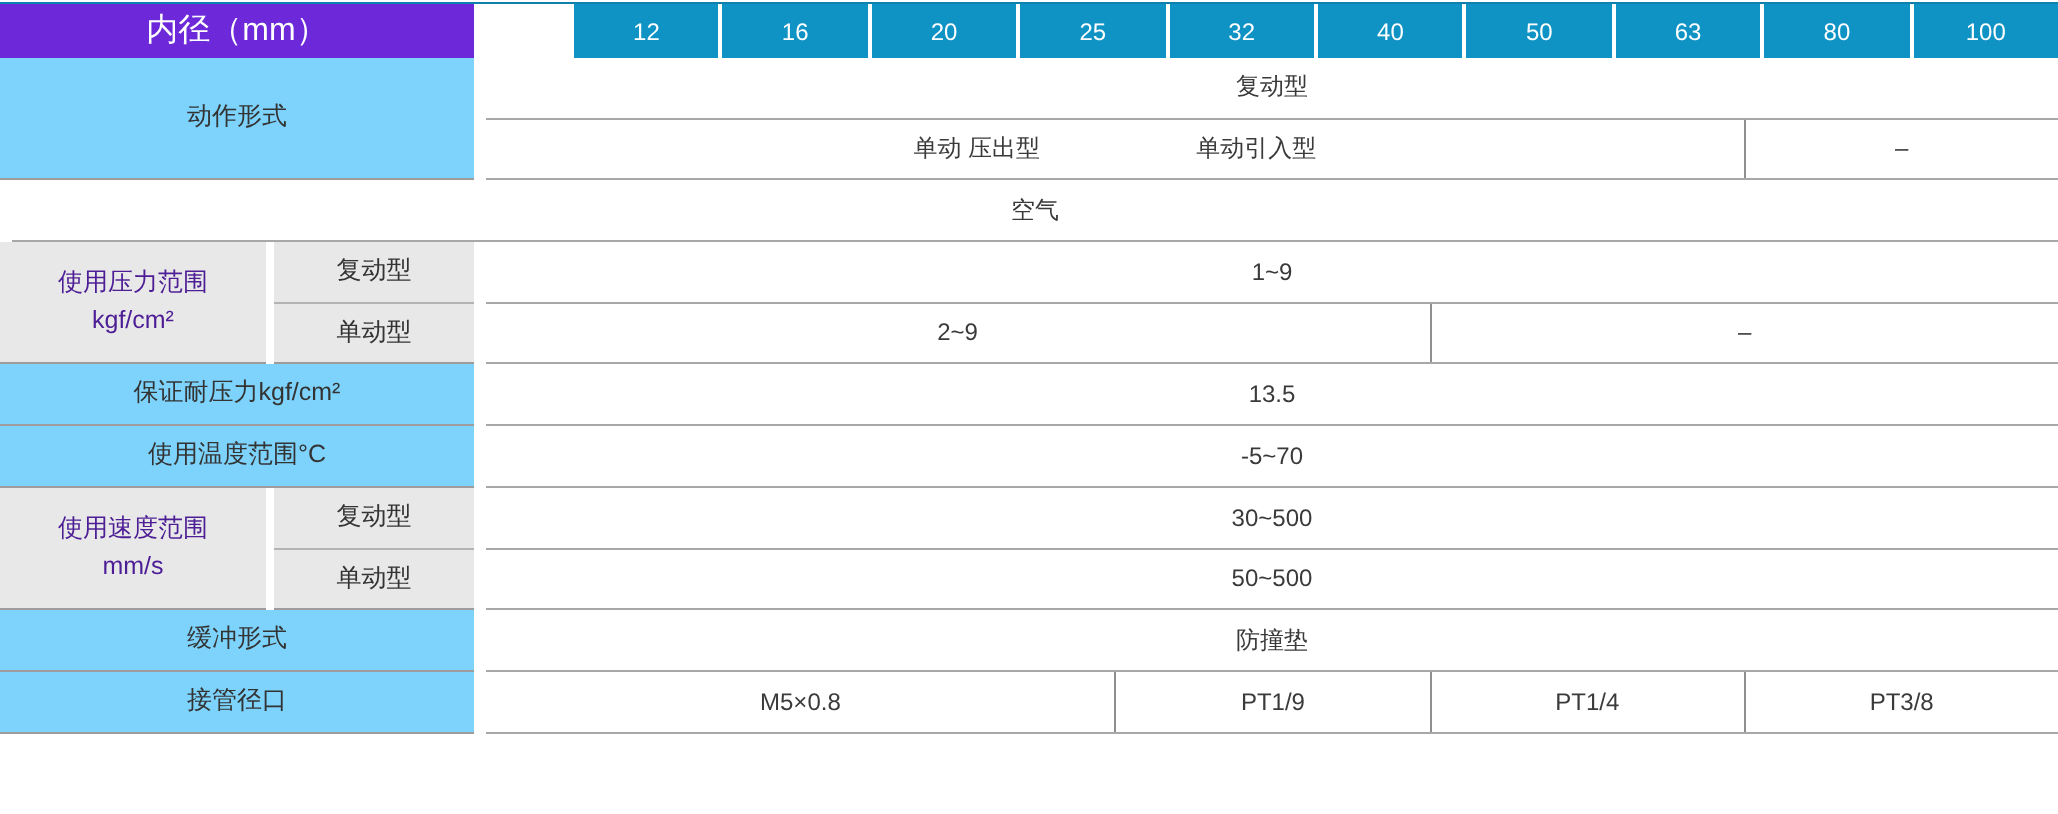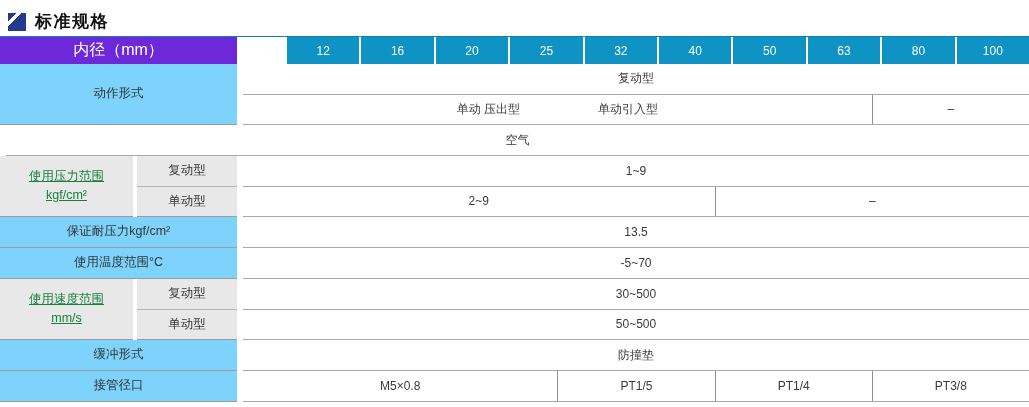--- a/index.html
+++ b/index.html
@@ -40,21 +40,21 @@
     width:237px; background:#7dd3fc; box-sizing:border-box;
     border-bottom:1px solid #9c9c9c;
     display:flex; align-items:center; justify-content:center;
     font-size:12.5px; color:#333; text-align:center; white-space:pre-line; line-height:1.55;
   }
   .label-split { width:237px; display:flex; }
   .main-label {
     width:133px; background:#e8e8e8; box-sizing:border-box;
     border-bottom:1px solid #9c9c9c;
     display:flex; align-items:center; justify-content:center;
-    font-size:12.5px; color:#15803d; text-align:center; white-space:pre-line; line-height:1.55;text-decoration:underline;
+    font-size:12.5px; color:#4c1d95; text-align:center; white-space:pre-line; line-height:1.55;
   }
   .sub-labels { width:100px; display:flex; flex-direction:column; }
   .sub {
     flex:1; background:#e8e8e8; box-sizing:border-box;
     display:flex; align-items:center; justify-content:center;
     font-size:12.5px; color:#333;
   }
   .sub:first-child { border-bottom:1px solid #b3b3b3; }
   .sub:last-child  { border-bottom:1px solid #9c9c9c; }
 
@@ -72,24 +72,20 @@
   .cell + .cell { border-left:1px solid #8f8f8f; }
   .s10 { width:100%; } .s8 { width:80%; } .s6 { width:60%; }
   .s4 { width:40%; } .s2 { width:20%; }
   .dual { gap:78px; }
 </style>
 </head>
 <body>
 
 <div class="page">
 
-  <div class="title-row">
-    <span class="marker"></span>
-    <span class="title">标准规格</span>
-  </div>
 
   <div class="spec-table">
 
     <div class="thead">
       <div class="th-label">内径（mm）</div>
       <div class="gap6"></div>
       <div class="th-cols">
         <div class="th">12</div>
         <div class="th">16</div>
         <div class="th">20</div>
@@ -192,20 +188,20 @@
       <div class="vals">
         <div class="cell s10">防撞垫</div>
       </div>
     </div>
 
     <div class="row h30">
       <div class="label">接管径口</div>
       <div class="gap6"></div>
       <div class="vals">
         <div class="cell s4">M5×0.8</div>
-        <div class="cell s2">PT1/5</div>
+        <div class="cell s2">PT1/9</div>
         <div class="cell s2">PT1/4</div>
         <div class="cell s2">PT3/8</div>
       </div>
     </div>
 
   </div>
 </div>
 
 </body></html>

